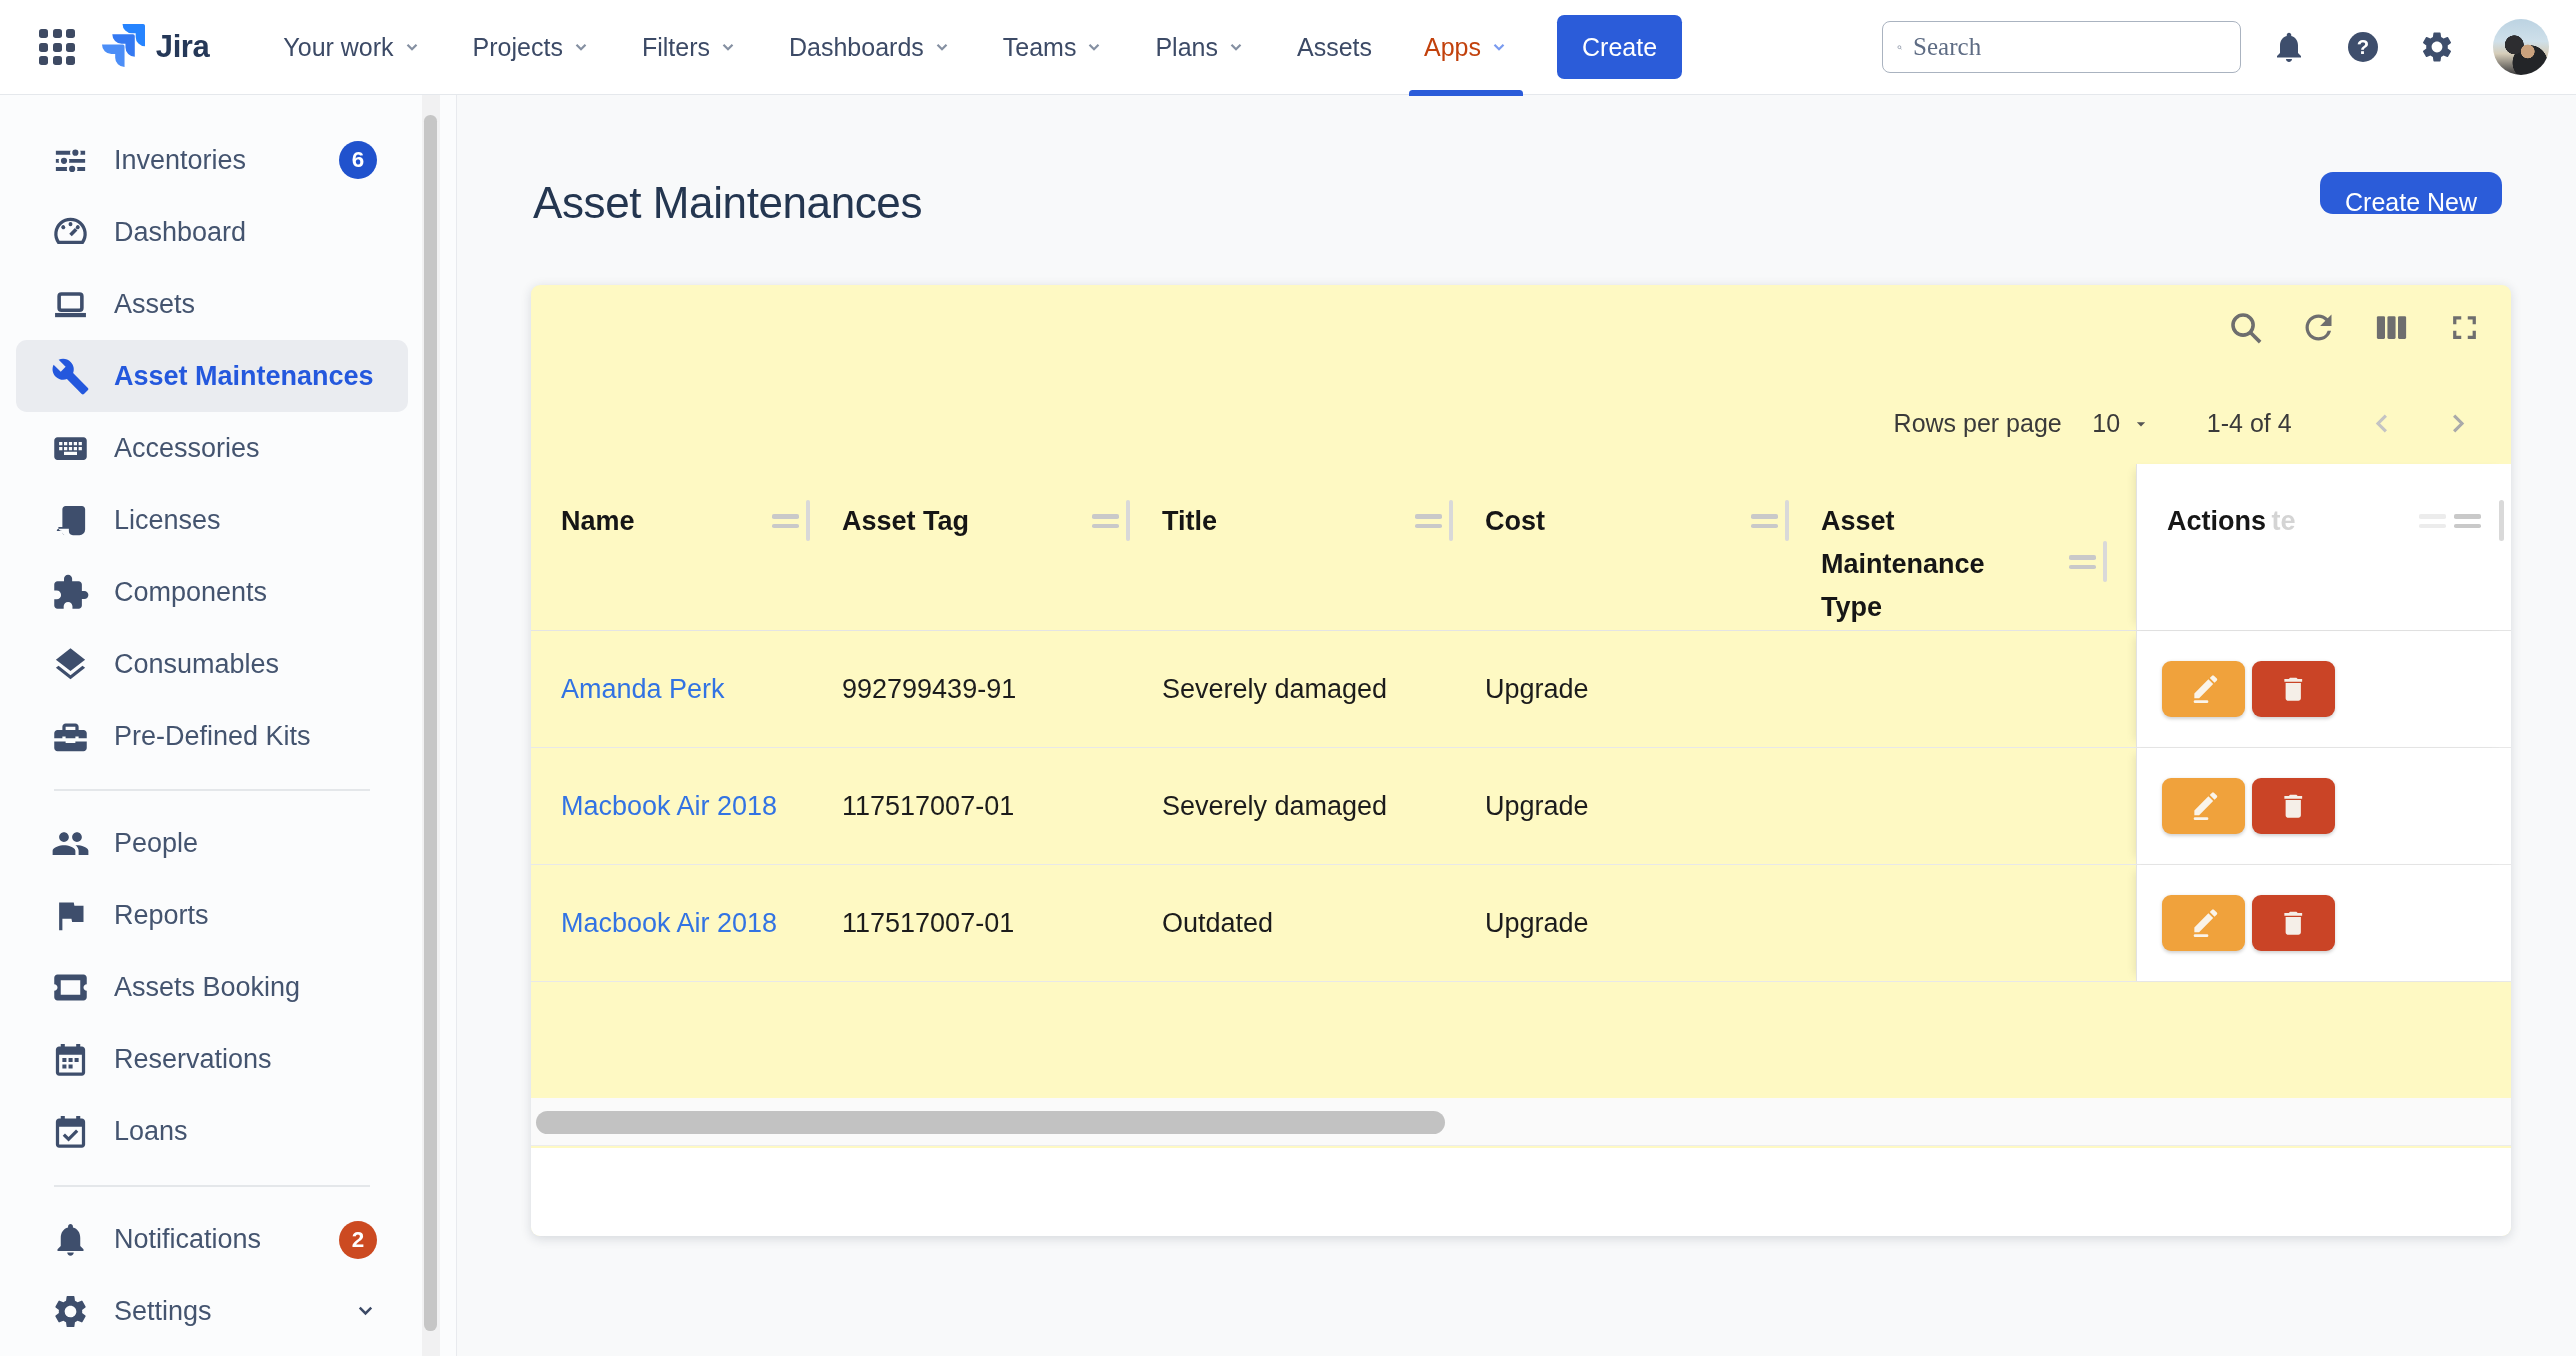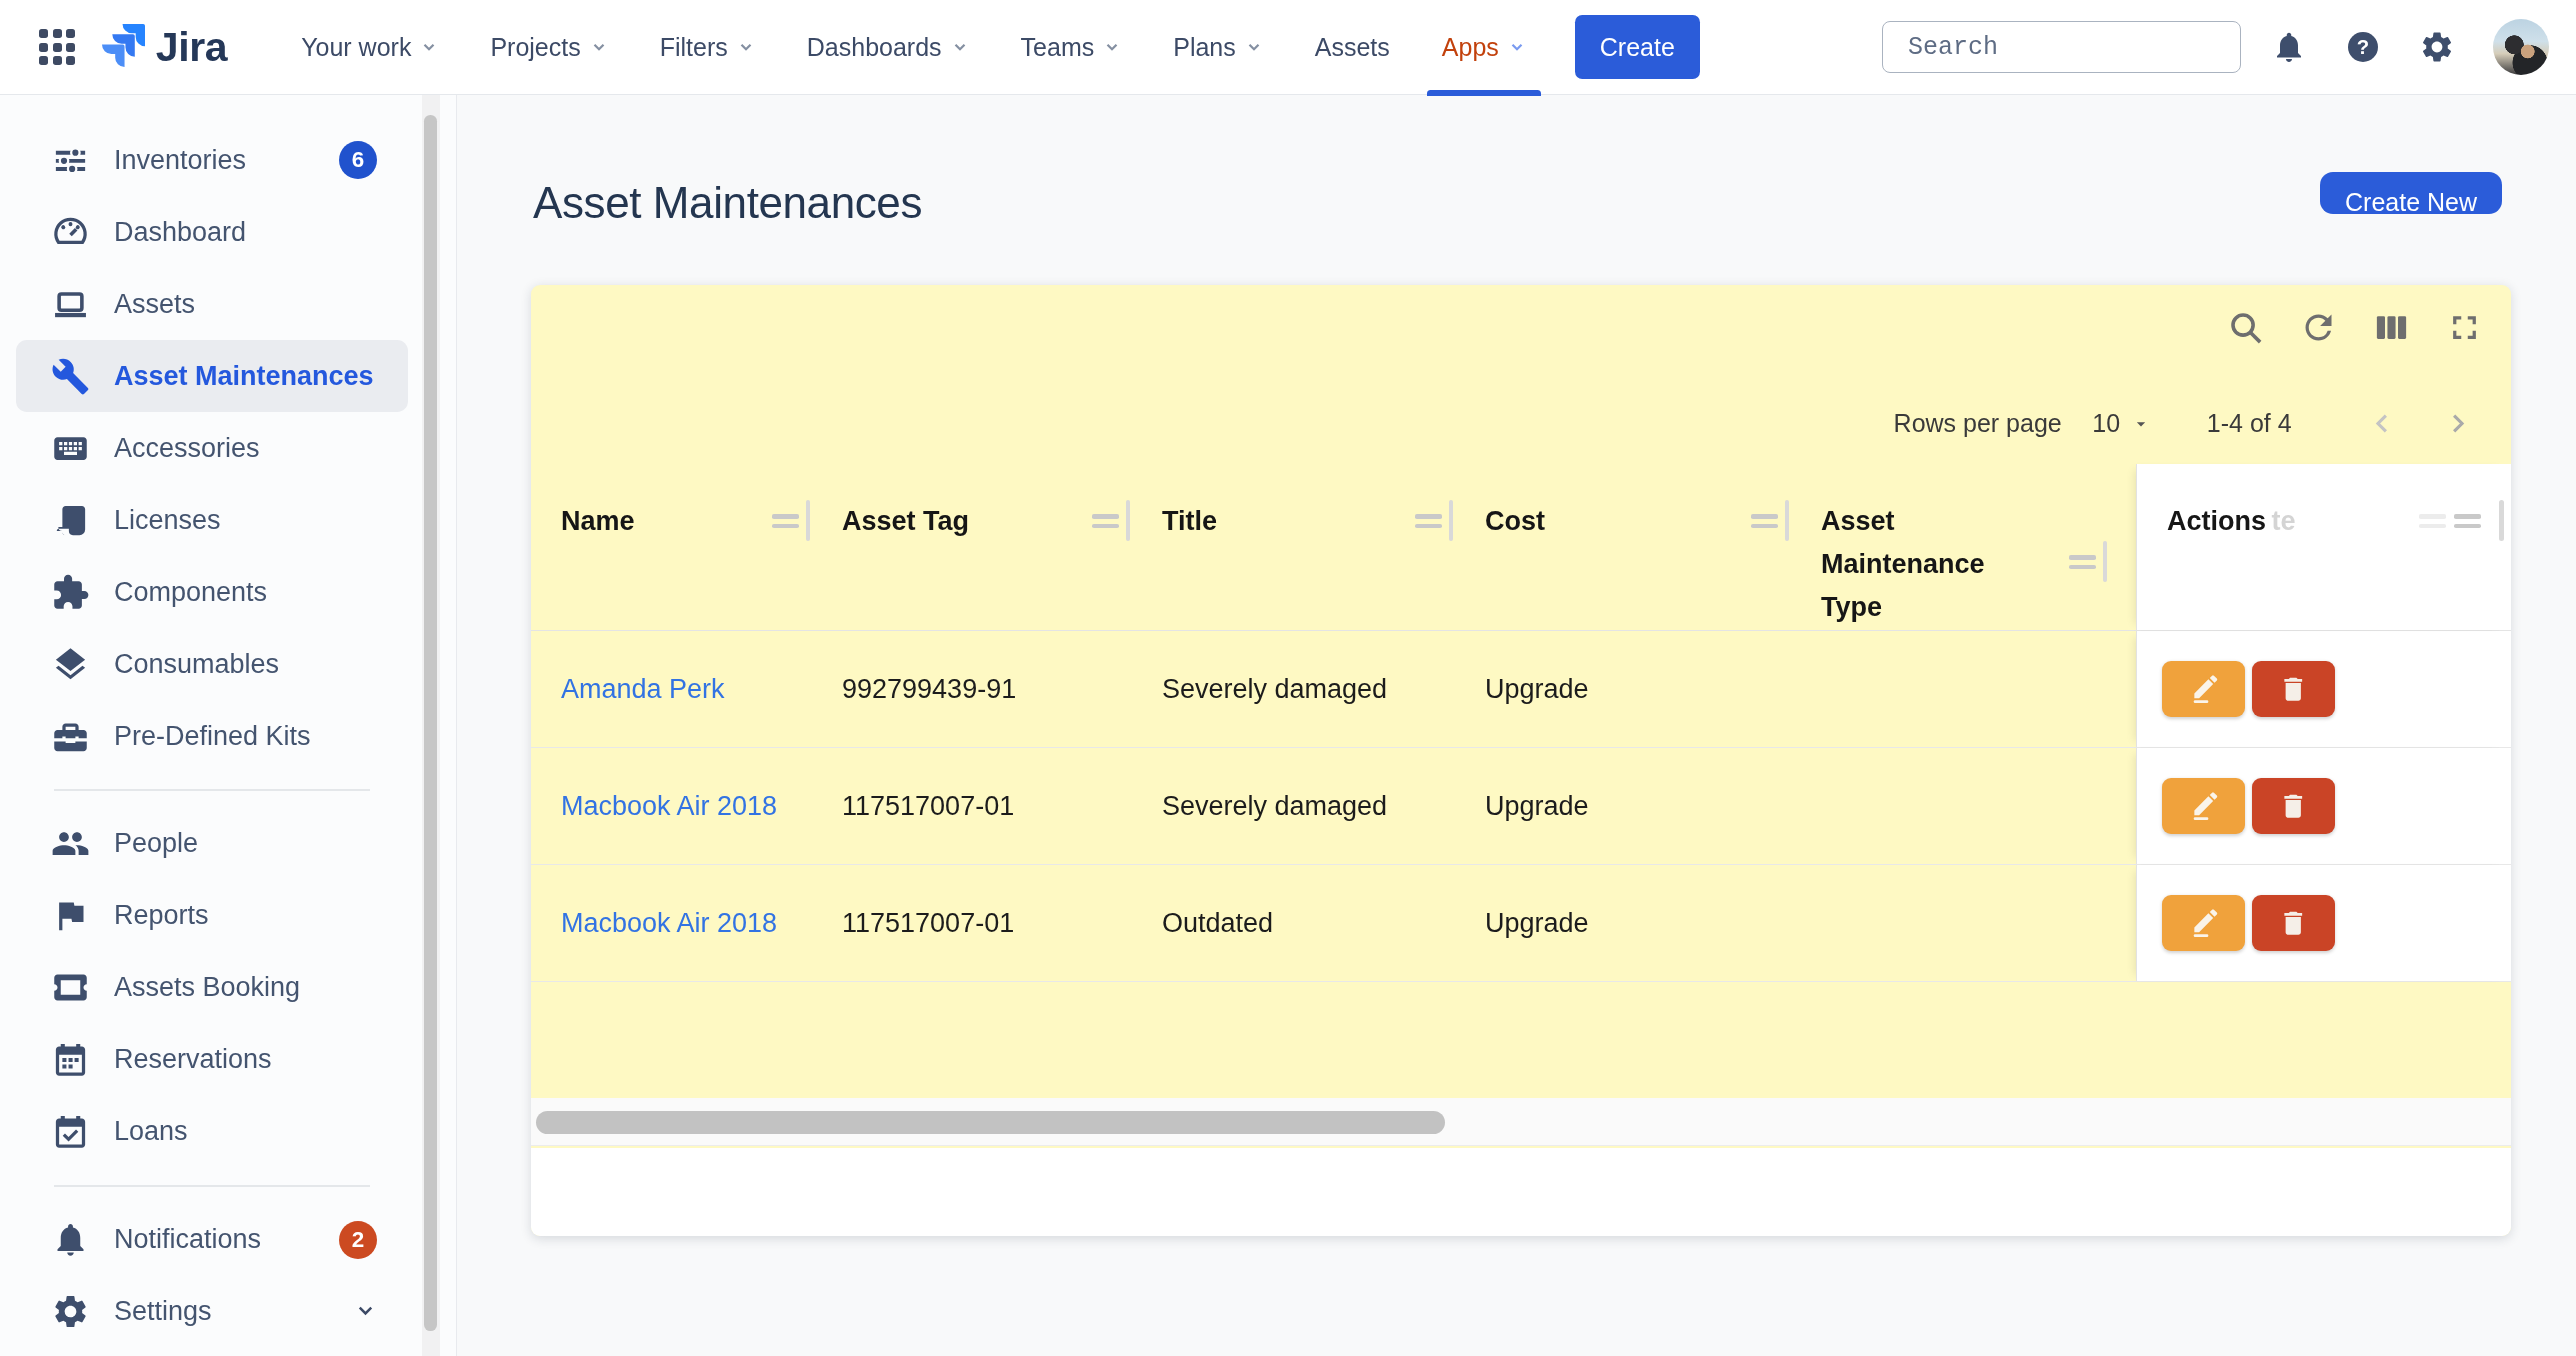--- a/index.html
+++ b/index.html
@@ -6,36 +6,36 @@
   html,body { width:2576px; height:1356px; overflow:hidden; background:#f8f9fa;
               font-family:"Liberation Sans", sans-serif; }
 
   
   .topnav { position:absolute; left:0; top:0; width:2576px; height:95px; background:#fff;
             border-bottom:1.8px solid #e5e8ec; display:flex; align-items:center; padding-left:39px; z-index:30; }
   .grid-icon { width:36px; height:36px; display:grid; grid-template-columns:repeat(3,9px);
                grid-template-rows:repeat(3,9px); gap:4.5px; cursor:pointer; }
   .grid-icon span { background:#3e4a63; border-radius:2.7px; }
   .logo { display:flex; align-items:center; gap:10.8px; margin-left:27px; cursor:pointer; }
-  .logo-text { font-size:41px; font-weight:600; color:#253858; letter-spacing:-0.4px; }
+  .logo-text { font-size:31px; font-weight:600; color:#253858; letter-spacing:-0.4px; }
   .navitems { display:flex; align-items:center; margin-left:48px; gap:0; height:95px; }
   .navitem { position:relative; height:95px; display:flex; align-items:center; gap:9px; padding:0 26px;
              font-size:25px; font-weight:500; color:#3c4a66; cursor:pointer; white-space:nowrap; }
   .navitem .chev { stroke:#8590a2; }
   .navitem.active { color:#c2410c; }
   .navitem.active .chev { stroke:#7a9bf0; }
   .navitem.active .underline { position:absolute; left:10.8px; right:10.8px; bottom:-1.8px; height:6.3px;
              background:#2b5cd9; border-radius:3.6px 3.6px 0 0; }
   .create-btn { margin-left:23px; height:64px; padding:0 25px; background:#2b5cd9; color:#fff;
                 font-size:25px; font-weight:500; border:none; border-radius:7.2px; cursor:pointer; }
   .nav-spacer { flex:1; }
   .searchbox { width:359px; height:52px; border:1.8px solid #aab3c0; border-radius:8px; display:flex;
                align-items:center; padding:0 14.4px; gap:10.8px; background:#fff; }
   .searchbox input { flex:1; border:none; outline:none; font-size:25px; color:#000000;
-                     font-family:Liberation Mono, monospace; background:transparent; }
+                     font-family:Liberation Serif, serif; background:transparent; }
   .searchbox input::placeholder { color:#5e6c84; }
   .nav-right { display:flex; align-items:center; gap:38px; margin-left:30.5px; margin-right:27px; }
   .nav-iconbtn { cursor:pointer; display:flex; align-items:center; }
   .avatar { width:56px; height:56px; border-radius:50%; cursor:pointer;
             background:
               radial-gradient(circle at 62% 58%, #caa27e 0 14%, transparent 15%),
               radial-gradient(circle at 38% 46%, #2d2d30 0 20%, transparent 21%),
               radial-gradient(circle at 66% 78%, #232528 0 30%, transparent 31%),
               linear-gradient(180deg, #bcd3e2 0%, #cfe0ea 40%, #d6cdb9 62%, #3a3a3c 100%); }
 

